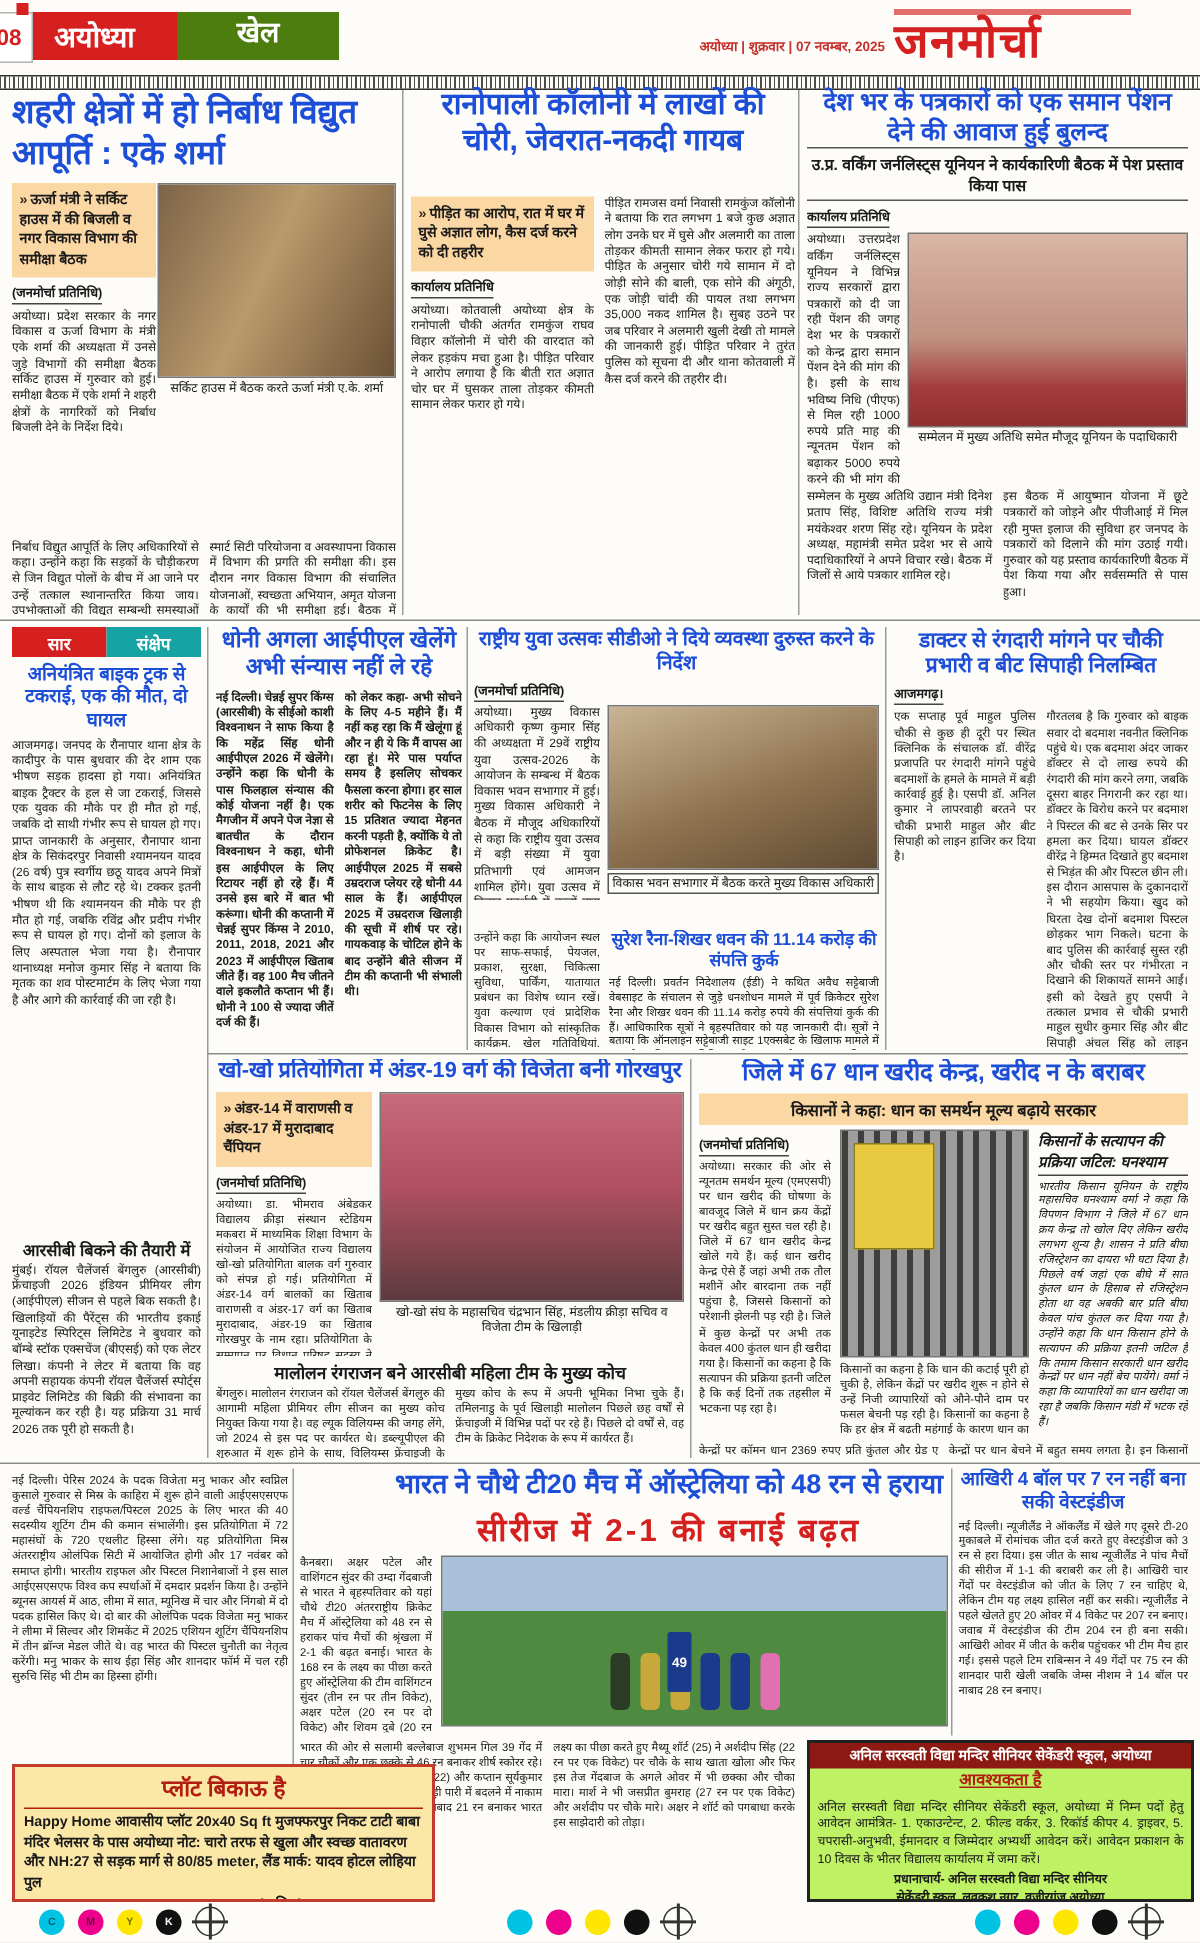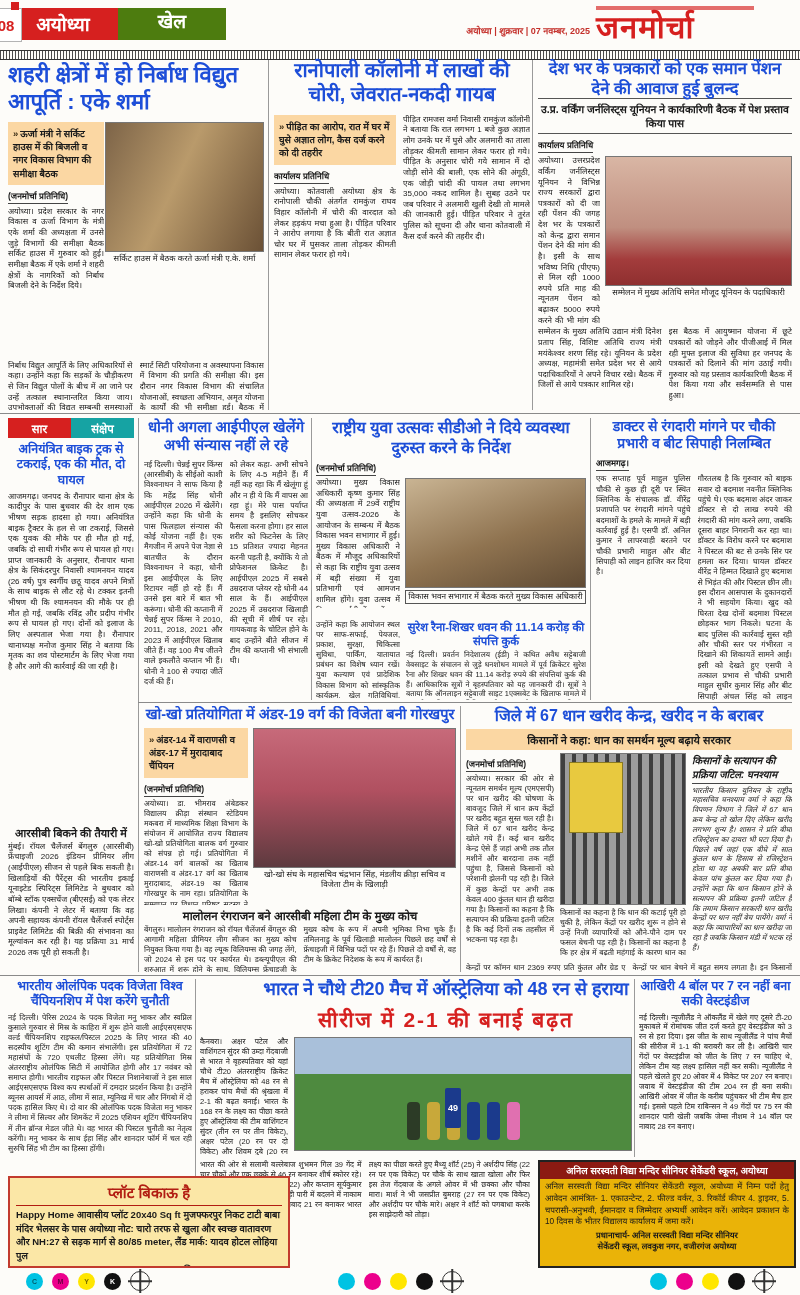--- a/index.html
+++ b/index.html
@@ -44,21 +44,21 @@
   .ph-gate{background:repeating-linear-gradient(90deg,#3f3f3f 0 4px,#9d9d9d 4px 11px),linear-gradient(#777,#aaa);}
   .ph-field{background:linear-gradient(#a9c0da 0 32%,#4e8a3f 32% 100%);}
   .sign{position:absolute;left:8px;top:8px;width:42%;height:46%;background:#e8c93f;border:1px solid #8a7a20;}
   .figs{position:absolute;left:0;right:0;bottom:10px;display:flex;gap:7px;justify-content:center;align-items:flex-end;}
   .fig{width:13px;height:38px;border-radius:4px;}
   .badge49{position:absolute;left:50%;bottom:22px;transform:translateX(-18px);background:#1b3a8c;color:#fff;font-size:9px;font-weight:bold;padding:15px 3px;border-radius:2px;}
   
   .ad-plot{background:#fbe7a6;border:2px solid #c23b2e;padding:4px 6px;font-size:9.5px;font-weight:bold;line-height:1.45;}
   .ad-plot .t{color:#b21d12;font-size:15px;text-align:center;border-bottom:1px solid #b21d12;margin-bottom:2px;padding-bottom:1px;}
   .ad-plot .ph{text-align:center;font-size:10.5px;}
-  .ad-school{background:#eab308;border:2px solid #222;font-size:8.3px;line-height:1.4;}
+  .ad-school{background:#bef264;border:2px solid #222;font-size:8.3px;line-height:1.4;}
   .ad-school .hd{background:#8c1a12;color:#fff;font-weight:bold;text-align:center;font-size:9.5px;padding:2px;}
   .ad-school .t{color:#b21d12;font-weight:bold;text-decoration:underline;text-align:center;font-size:11px;padding:1px 0;}
   .ad-school .bd{padding:2px 5px;text-align:justify;}
   .ad-school .sg{font-weight:bold;text-align:center;}
   
   .marks{display:flex;justify-content:space-between;align-items:center;padding:0 26px;}
   .mgroup{display:flex;gap:9px;align-items:center;}
   .dot{width:17px;height:17px;border-radius:50%;display:flex;align-items:center;justify-content:center;font-size:7px;font-weight:bold;}
   .reg{width:18px;height:18px;border:1.5px solid #333;border-radius:50%;position:relative;}
   .reg:before,.reg:after{content:"";position:absolute;background:#333;}
@@ -102,21 +102,21 @@
     </div>
     <div class="cols" style="margin-top:4px;height:110px;">
       <div class="body">निर्बाध विद्युत आपूर्ति के लिए अधिकारियों से कहा। उन्होंने कहा कि सड़कों के चौड़ीकरण से जिन विद्युत पोलों के बीच में आ जाने पर उन्हें तत्काल स्थानान्तरित किया जाय। उपभोक्ताओं की विद्युत सम्बन्धी समस्याओं का समय से निस्तारण किया जाय। आनलाइन माध्यम से बिजली बिल जमा करने के लिए उपभोक्ताओं को प्रेरित किया जाय।</div>
       <div class="body">स्मार्ट सिटी परियोजना व अवस्थापना विकास में विभाग की प्रगति की समीक्षा की। इस दौरान नगर विकास विभाग की संचालित योजनाओं, स्वच्छता अभियान, अमृत योजना के कार्यों की भी समीक्षा हुई। बैठक में जनप्रतिनिधियों समेत नगर निगम, विकास प्राधिकरण व विद्युत विभाग के अधिकारी मौजूद रहे।</div>
     </div>
   </div>
   <div class="abs vline" style="left:268px;top:60px;height:350px;"></div>
 
   <div class="abs" style="left:274px;top:58px;width:256px;height:352px;overflow:hidden;">
     <div class="hl" style="font-size:20px;">रानोपाली कॉलोनी में लाखों की चोरी, जेवरात-नकदी गायब</div>
-    <div style="display:flex;gap:7px;margin-top:8px;">
+    <div style="display:flex;gap:7px;margin-top:24px;">
       <div style="width:122px;flex:none;">
         <div class="obox"><span class="mk">»</span><span>पीड़ित का आरोप, रात में घर में घुसे अज्ञात लोग, कैस दर्ज करने को दी तहरीर</span></div>
         <div class="byline">कार्यालय प्रतिनिधि</div>
         <div class="body" style="margin-top:3px;height:180px;">अयोध्या। कोतवाली अयोध्या क्षेत्र के रानोपाली चौकी अंतर्गत रामकुंज राघव विहार कॉलोनी में चोरी की वारदात को लेकर हड़कंप मचा हुआ है। पीड़ित परिवार ने आरोप लगाया है कि बीती रात अज्ञात चोर घर में घुसकर ताला तोड़कर कीमती सामान लेकर फरार हो गये।</div>
       </div>
       <div class="body" style="flex:1;height:288px;">पीड़ित रामजस वर्मा निवासी रामकुंज कॉलोनी ने बताया कि रात लगभग 1 बजे कुछ अज्ञात लोग उनके घर में घुसे और अलमारी का ताला तोड़कर कीमती सामान लेकर फरार हो गये। पीड़ित के अनुसार चोरी गये सामान में दो जोड़ी सोने की बाली, एक सोने की अंगूठी, एक जोड़ी चांदी की पायल तथा लगभग 35,000 नकद शामिल है। सुबह उठने पर जब परिवार ने अलमारी खुली देखी तो मामले की जानकारी हुई। पीड़ित परिवार ने तुरंत पुलिस को सूचना दी और थाना कोतवाली में कैस दर्ज करने की तहरीर दी।</div>
     </div>
   </div>
   <div class="abs vline" style="left:532px;top:60px;height:350px;"></div>
 
@@ -145,29 +145,29 @@
     </div>
     <div class="hl" style="font-size:12.5px;margin-top:4px;">अनियंत्रित बाइक ट्रक से टकराई, एक की मौत, दो घायल</div>
     <div class="body" style="margin-top:4px;height:330px;">आजमगढ़। जनपद के रौनापार थाना क्षेत्र के कादीपुर के पास बुधवार की देर शाम एक भीषण सड़क हादसा हो गया। अनियंत्रित बाइक ट्रैक्टर के हल से जा टकराई, जिससे एक युवक की मौके पर ही मौत हो गई, जबकि दो साथी गंभीर रूप से घायल हो गए। प्राप्त जानकारी के अनुसार, रौनापार थाना क्षेत्र के सिकंदरपुर निवासी श्यामनयन यादव (26 वर्ष) पुत्र स्वर्गीय छठू यादव अपने मित्रों के साथ बाइक से लौट रहे थे। टक्कर इतनी भीषण थी कि श्यामनयन की मौके पर ही मौत हो गई, जबकि रविंद्र और प्रदीप गंभीर रूप से घायल हो गए। दोनों को इलाज के लिए अस्पताल भेजा गया है। रौनापार थानाध्यक्ष मनोज कुमार सिंह ने बताया कि मृतक का शव पोस्टमार्टम के लिए भेजा गया है और आगे की कार्रवाई की जा रही है।</div>
     <div class="subhl">आरसीबी बिकने की तैयारी में</div>
     <div class="body" style="height:168px;">मुंबई। रॉयल चैलेंजर्स बेंगलुरु (आरसीबी) फ्रेंचाइजी 2026 इंडियन प्रीमियर लीग (आईपीएल) सीजन से पहले बिक सकती है। खिलाड़ियों की पैरेंट्स की भारतीय इकाई यूनाइटेड स्पिरिट्स लिमिटेड ने बुधवार को बॉम्बे स्टॉक एक्सचेंज (बीएसई) को एक लेटर लिखा। कंपनी ने लेटर में बताया कि वह अपनी सहायक कंपनी रॉयल चैलेंजर्स स्पोर्ट्स प्राइवेट लिमिटेड की बिक्री की संभावना का मूल्यांकन कर रही है। यह प्रक्रिया 31 मार्च 2026 तक पूरी हो सकती है।</div>
   </div>
   <div class="abs vline" style="left:138px;top:418px;height:554px;"></div>
 
   <div class="abs" style="left:144px;top:418px;width:164px;height:282px;overflow:hidden;">
     <div class="hl" style="font-size:15px;">धोनी अगला आईपीएल खेलेंगे अभी संन्यास नहीं ले रहे</div>
-    <div class="cols" style="margin-top:5px;height:238px;">
+    <div class="cols" style="margin-top:5px;height:238px;font-weight:bold;">
       <div class="body" style="font-size:7.8px;">नई दिल्ली। चेन्नई सुपर किंग्स (आरसीबी) के सीईओ काशी विश्वनाथन ने साफ किया है कि महेंद्र सिंह धोनी आईपीएल 2026 में खेलेंगे। उन्होंने कहा कि धोनी के पास फिलहाल संन्यास की कोई योजना नहीं है। एक मैगजीन में अपने पेज नेज्ञा से बातचीत के दौरान विश्वनाथन ने कहा, धोनी इस आईपीएल के लिए रिटायर नहीं हो रहे हैं। मैं उनसे इस बारे में बात भी करूंगा। धोनी की कप्तानी में चेन्नई सुपर किंग्स ने 2010, 2011, 2018, 2021 और 2023 में आईपीएल खिताब जीते हैं। वह 100 मैच जीतने वाले इकलौते कप्तान भी हैं। धोनी ने 100 से ज्यादा जीतें दर्ज की हैं।</div>
       <div class="body" style="font-size:7.8px;">को लेकर कहा- अभी सोचने के लिए 4-5 महीने हैं। मैं नहीं कह रहा कि मैं खेलूंगा हूं और न ही ये कि मैं वापस आ रहा हूं। मेरे पास पर्याप्त समय है इसलिए सोचकर फैसला करना होगा। हर साल शरीर को फिटनेस के लिए 15 प्रतिशत ज्यादा मेहनत करनी पड़ती है, क्योंकि ये तो प्रोफेशनल क्रिकेट है। आईपीएल 2025 में सबसे उम्रदराज प्लेयर रहे धोनी 44 साल के हैं। आईपीएल 2025 में उम्रदराज खिलाड़ी की सूची में शीर्ष पर रहे। गायकवाड़ के चोटिल होने के बाद उन्होंने बीते सीजन में टीम की कप्तानी भी संभाली थी।</div>
     </div>
   </div>
   <div class="abs vline" style="left:311px;top:418px;height:282px;"></div>
 
   <div class="abs" style="left:316px;top:418px;width:270px;height:200px;overflow:hidden;">
-    <div class="hl" style="font-size:16px;">राष्ट्रीय युवा उत्सवः सीडीओ ने दिये व्यवस्था दुरुस्त करने के निर्देश</div>
+    <div class="hl" style="font-size:13px;">राष्ट्रीय युवा उत्सवः सीडीओ ने दिये व्यवस्था दुरुस्त करने के निर्देश</div>
     <div class="byline">(जनमोर्चा प्रतिनिधि)</div>
     <div style="display:flex;gap:5px;margin-top:2px;">
       <div class="body" style="width:84px;flex:none;height:130px;">अयोध्या। मुख्य विकास अधिकारी कृष्ण कुमार सिंह की अध्यक्षता में 29वें राष्ट्रीय युवा उत्सव-2026 के आयोजन के सम्बन्ध में बैठक विकास भवन सभागार में हुई। मुख्य विकास अधिकारी ने बैठक में मौजूद अधिकारियों से कहा कि राष्ट्रीय युवा उत्सव में बड़ी संख्या में युवा प्रतिभागी एवं आमजन शामिल होंगे। युवा उत्सव में विज्ञान प्रदर्शनी में बच्चों द्वारा इनोवेटिव कंटेंट पर मॉडल तैयार कराने हेतु प्रोत्साहित करें।</div>
       <div style="flex:1;">
         <div class="photo ph-room" style="height:108px;"></div>
         <div class="caption capbox">विकास भवन सभागार में बैठक करते मुख्य विकास अधिकारी</div>
       </div>
     </div>
   </div>
 
@@ -227,21 +227,20 @@
       <div style="flex:1;">
         <div style="font-size:10px;font-weight:bold;font-style:italic;border-bottom:1px solid #444;padding-bottom:2px;">किसानों के सत्यापन की प्रक्रिया जटिल: घनश्याम</div>
         <div class="body" style="font-style:italic;font-size:7.4px;height:170px;margin-top:2px;">भारतीय किसान यूनियन के राष्ट्रीय महासचिव घनश्याम वर्मा ने कहा कि विपणन विभाग ने जिले में 67 धान क्रय केन्द्र तो खोल दिए लेकिन खरीद लगभग शून्य है। शासन ने प्रति बीघा रजिस्ट्रेशन का दायरा भी घटा दिया है। पिछले वर्ष जहां एक बीघे में सात कुंतल धान के हिसाब से रजिस्ट्रेशन होता था वह अबकी बार प्रति बीघा केवल पांच कुंतल कर दिया गया है। उन्होंने कहा कि धान किसान होने के सत्यापन की प्रक्रिया इतनी जटिल है कि तमाम किसान सरकारी धान खरीद केन्द्रों पर धान नहीं बेच पायेंगे। वर्मा ने कहा कि व्यापारियों का धान खरीदा जा रहा है जबकि किसान मंडी में भटक रहे हैं।</div>
       </div>
     </div>
     <div class="body" style="margin-top:3px;height:36px;column-count:2;column-gap:7px;font-size:7.6px;">केन्द्रों पर कॉमन धान 2369 रुपए प्रति कुंतल और ग्रेड ए धान 2389 रुपए प्रति कुंतल खरीदा जा रहा है। किसानों रामदेव, रणवीर यादव, मनीष मौर्य का कहना है कि क्रय केन्द्रों पर धान बेचने में बहुत समय लगता है। इन किसानों का कहना है कि धान क्रय केन्द्रों पर पंखे लगे होते हैं जिससे खरीद में और देरी होती है। विपणन विभाग के अनुसार क्रय जल्द तेज होगा।</div>
   </div>
   <div class="abs hline" style="left:0;top:975px;width:800px;"></div>
 
   <div class="abs" style="left:8px;top:979px;width:184px;height:192px;overflow:hidden;">
-    <div class="hl" style="font-size:12.5px;">भारतीय ओलंपिक पदक विजेता विश्व चैंपियनशिप में पेश करेंगे चुनौती</div>
     <div class="body" style="margin-top:3px;height:154px;font-size:7.6px;">नई दिल्ली। पेरिस 2024 के पदक विजेता मनु भाकर और स्वप्निल कुसाले गुरुवार से मिस्र के काहिरा में शुरू होने वाली आईएसएसएफ वर्ल्ड चैंपियनशिप राइफल/पिस्टल 2025 के लिए भारत की 40 सदस्यीय शूटिंग टीम की कमान संभालेंगी। इस प्रतियोगिता में 72 महासंघों के 720 एथलीट हिस्सा लेंगे। यह प्रतियोगिता मिस्र अंतरराष्ट्रीय ओलंपिक सिटी में आयोजित होगी और 17 नवंबर को समाप्त होगी। भारतीय राइफल और पिस्टल निशानेबाजों ने इस साल आईएसएसएफ विश्व कप स्पर्धाओं में दमदार प्रदर्शन किया है। उन्होंने ब्यूनस आयर्स में आठ, लीमा में सात, म्यूनिख में चार और निंगबो में दो पदक हासिल किए थे। दो बार की ओलंपिक पदक विजेता मनु भाकर ने लीमा में सिल्वर और शिमकेंट में 2025 एशियन शूटिंग चैंपियनशिप में तीन ब्रॉन्ज मेडल जीते थे। वह भारत की पिस्टल चुनौती का नेतृत्व करेंगी। मनु भाकर के साथ ईहा सिंह और शानदार फॉर्म में चल रही सुरुचि सिंह भी टीम का हिस्सा होंगी।</div>
   </div>
   <div class="abs vline" style="left:195px;top:979px;height:285px;"></div>
 
   <div class="abs" style="left:200px;top:979px;width:432px;height:285px;overflow:hidden;">
     <div class="hl" style="font-size:18px;margin-left:60px;">भारत ने चौथे टी20 मैच में ऑस्ट्रेलिया को 48 रन से हराया</div>
     <div class="redsub" style="margin:4px 0 4px 60px;">सीरीज में 2-1 की बनाई बढ़त</div>
     <div style="display:flex;gap:6px;">
       <div class="body" style="width:88px;flex:none;height:118px;font-size:7.5px;">कैनबरा। अक्षर पटेल और वाशिंगटन सुंदर की उम्दा गेंदबाजी से भारत ने बृहस्पतिवार को यहां चौथे टी20 अंतरराष्ट्रीय क्रिकेट मैच में ऑस्ट्रेलिया को 48 रन से हराकर पांच मैचों की श्रृंखला में 2-1 की बढ़त बनाई। भारत के 168 रन के लक्ष्य का पीछा करते हुए ऑस्ट्रेलिया की टीम वाशिंगटन सुंदर (तीन रन पर तीन विकेट), अक्षर पटेल (20 रन पर दो विकेट) और शिवम दुबे (20 रन पर दो विकेट) की धारदार गेंदबाजी के सामने 18.2 ओवर में 119 रन पर सिमट गई।</div>
       <div class="photo ph-field" style="flex:1;height:112px;">
@@ -272,20 +271,21 @@
     <div class="t">प्लॉट बिकाऊ है</div>
     <span>Happy Home आवासीय प्लॉट 20x40 Sq ft</span>
     <span>मुजफ्फरपुर निकट टाटी बाबा मंदिर भेलसर के पास अयोध्या</span>
     <span>नोट: चारो तरफ से खुला और स्वच्छ वातावरण और NH:27 से सड़क मार्ग से 80/85 meter, लैंड मार्क: यादव होटल लोहिया पुल</span>
     <div class="ph">M: 9889869627 (अमित)</div>
     
   </div>
 
   <div class="abs ad-school" style="left:538px;top:1160px;width:254px;height:104px;z-index:3;overflow:hidden;">
     <div class="hd">अनिल सरस्वती विद्या मन्दिर सीनियर सेकेंडरी स्कूल, अयोध्या</div>
+    <div class="t">आवश्यकता है</div>
     <div class="bd">अनिल सरस्वती विद्या मन्दिर सीनियर सेकेंडरी स्कूल, अयोध्या में निम्न पदों हेतु आवेदन आमंत्रित- 1. एकाउन्टेन्ट, 2. फील्ड वर्कर, 3. रिकॉर्ड कीपर 4. ड्राइवर, 5. चपरासी-अनुभवी, ईमानदार व जिम्मेदार अभ्यर्थी आवेदन करें। आवेदन प्रकाशन के 10 दिवस के भीतर विद्यालय कार्यालय में जमा करें।</div>
     <div class="sg">प्रधानाचार्य- अनिल सरस्वती विद्या मन्दिर सीनियर</div>
     <div class="sg">सेकेंडरी स्कूल, लवकुश नगर, वजीरगंज अयोध्या</div>
 
   </div>
 
   <div class="abs marks" style="left:0;right:0;bottom:3px;height:22px;">
     <div class="mgroup">
       <div class="dot" style="background:#00c3e3;color:rgba(0,0,0,.55);">C</div>
       <div class="dot" style="background:#ec008c;color:rgba(0,0,0,.55);">M</div>

